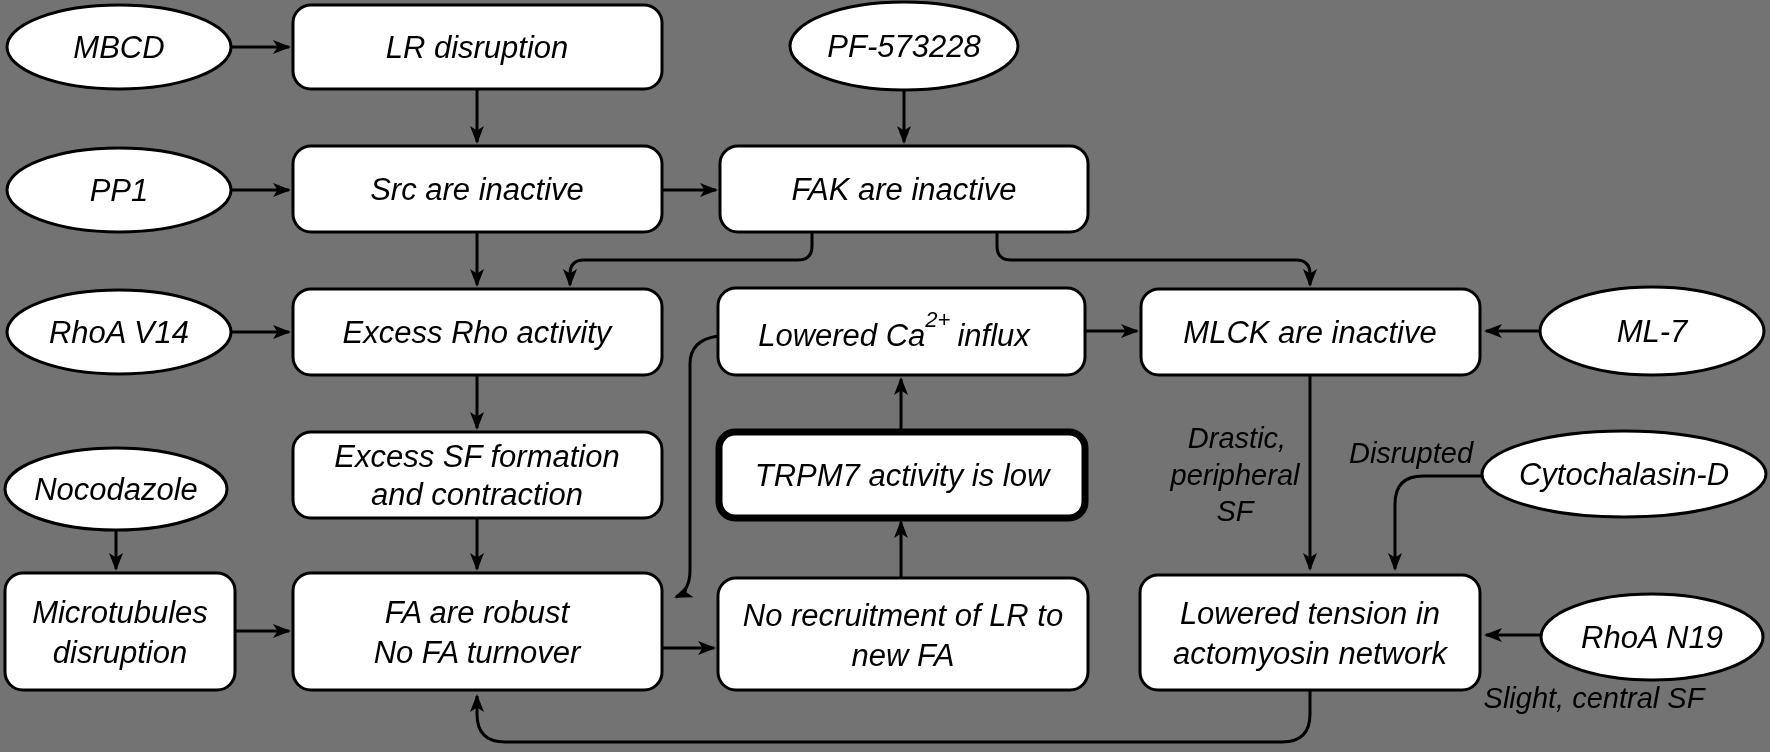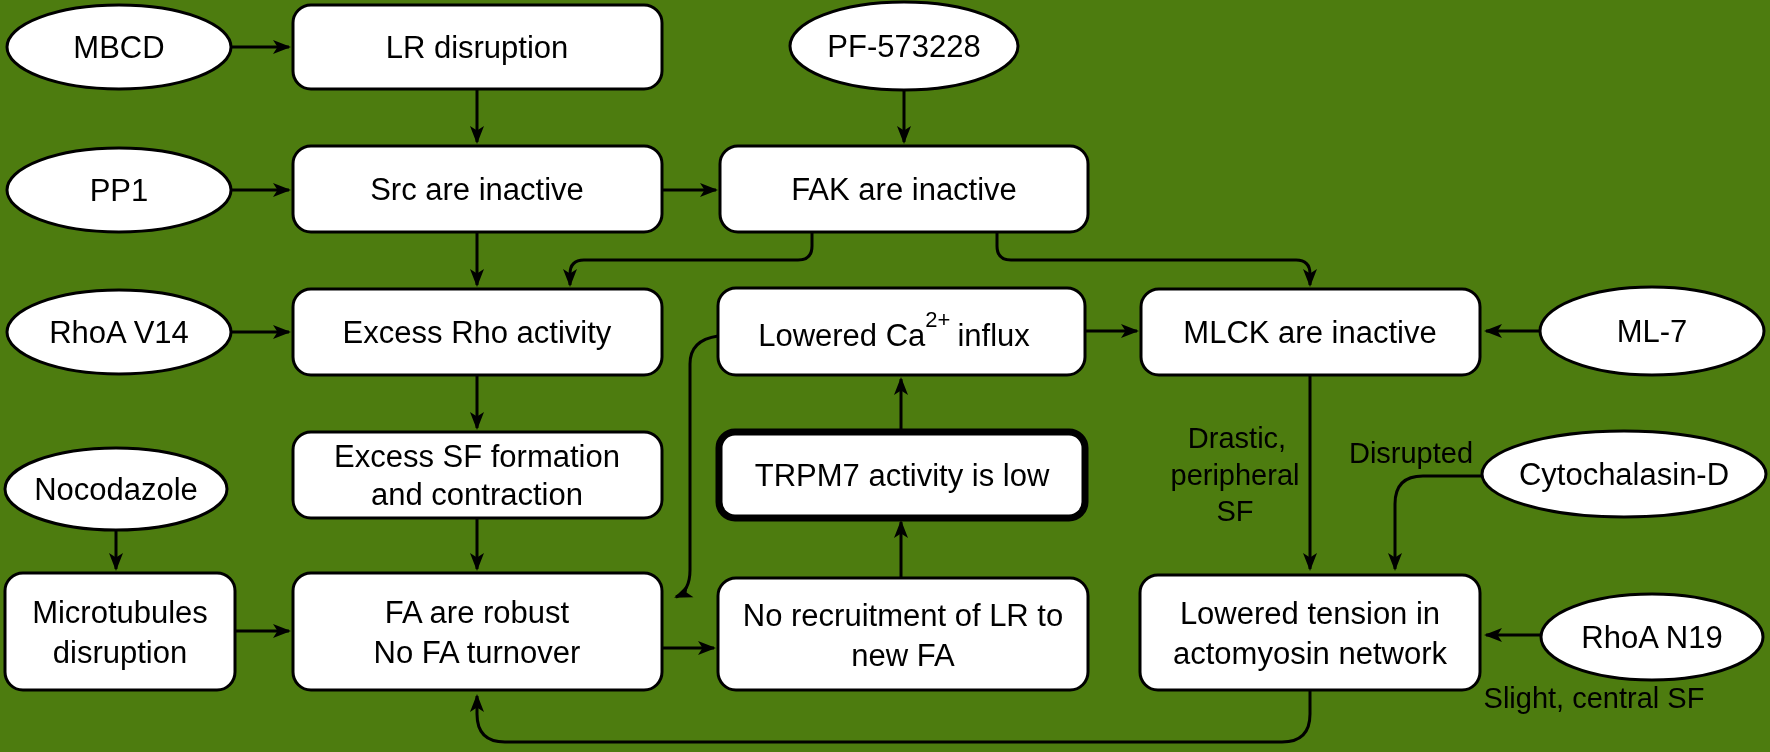--- a/index.html
+++ b/index.html
@@ -1,16 +1,16 @@
 <!DOCTYPE html>
 <html><head>
 <meta charset="utf-8">
 <style>
   html,body{margin:0;padding:0;background:#ffffff;}
-  .stage{width:1770px;height:752px;position:relative;background:#4d7c0f;}
+  .stage{width:1770px;height:752px;position:relative;background:#737373;font-style:italic;}
   svg{display:block;font-family:"Liberation Sans","DejaVu Sans",sans-serif;}
   .node-shape{fill:#ffffff;stroke:#000000;stroke-width:3;}
   .node-shape.thick{stroke-width:7;}
   .edge{fill:none;stroke:#000000;stroke-width:3;}
   .node-label{font-size:31px;fill:#000000;text-anchor:middle;}
   .edge-label{font-size:29px;fill:#000000;text-anchor:middle;}
   text, tspan{dominant-baseline:central;}
 </style>
 </head>
 <body>

